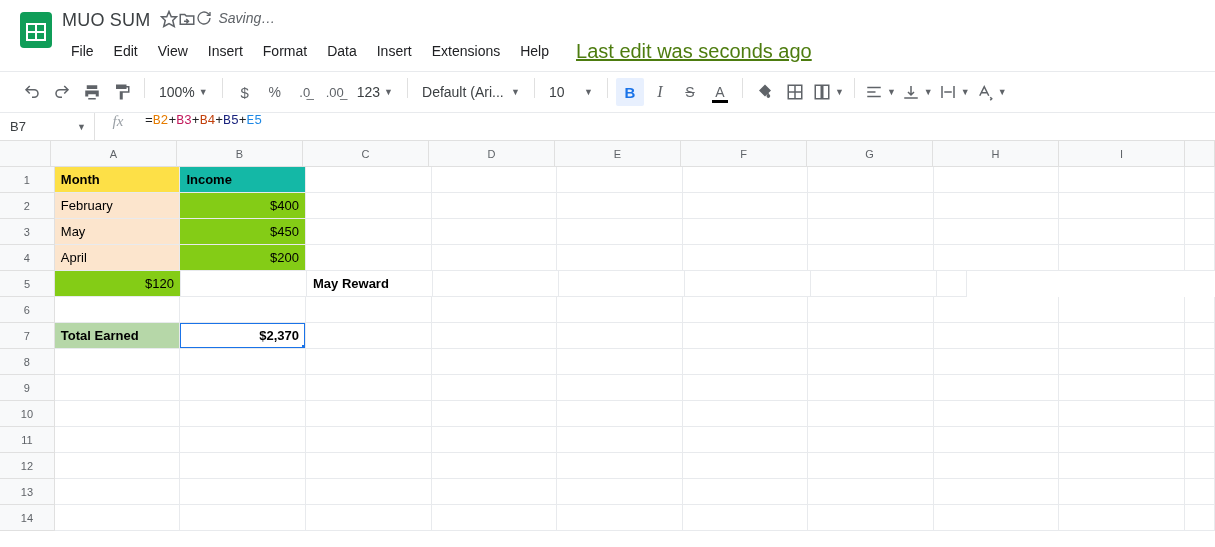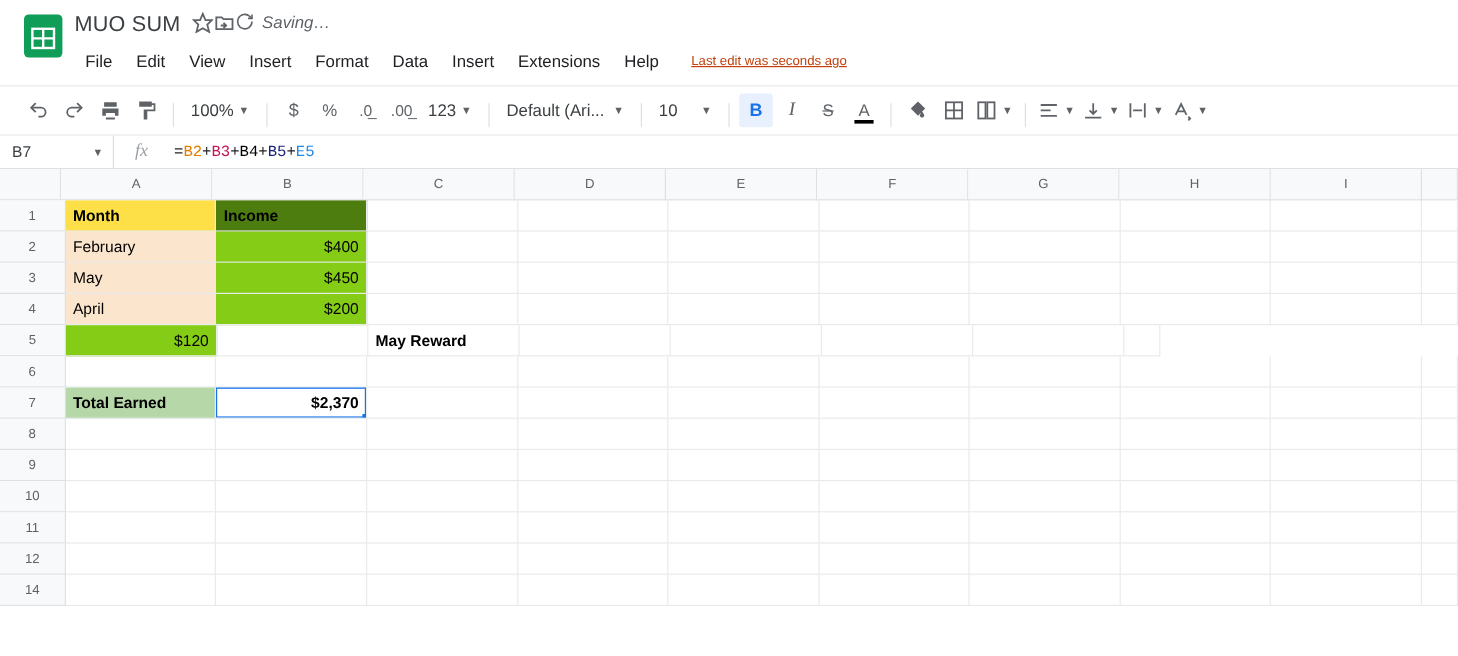--- a/index.html
+++ b/index.html
@@ -11,61 +11,61 @@
   .logo svg { width: 40px; height: 40px; }
   .header-main { flex: 1; }
   .title-row { display: flex; align-items: center; gap: 10px; padding: 2px 0 4px 0; }
   .doc-title { font-size: 18px; color: #3c4043; font-weight: 400; letter-spacing: 0.2px; }
   .title-icons { display: flex; align-items: flex-start; color: #5f6368; }
   .saving { font-style: italic; color: #5f6368; font-size: 14px; display: flex; align-items: center; gap: 6px; }
   
   
   .menu-row { display: flex; align-items: center; gap: 2px; padding: 4px 0 8px 0; font-size: 14px; }
   .menu-item { padding: 4px 9px; cursor: pointer; color: #202124; }
-  .last-edit { margin-left: 16px; color: #c2410c; text-decoration: underline; cursor: pointer; font-size: 11px; }
+  .last-edit { margin-left: 16px; color: #4d7c0f; text-decoration: underline; cursor: pointer; font-size: 20px; }
   
   .hr { border: none; border-top: 1px solid #e8eaed; }
   
   
-  .toolbar { display: flex; align-items: flex-end; padding: 6px 18px; gap: 2px; border-bottom: 1px solid #e8eaed; }
+  .toolbar { display: flex; align-items: flex-start; padding: 6px 18px; gap: 2px; border-bottom: 1px solid #e8eaed; }
   .tb-btn { width: 28px; height: 28px; display: flex; align-items: center; justify-content: center; color: #5f6368; cursor: pointer; border-radius: 2px; }
   .tb-sep { width: 1px; height: 20px; background: #e0e0e0; margin: 0 6px; }
   .tb-dd { display: flex; align-items: center; gap: 4px; padding: 0 6px; height: 28px; color: #3c4043; cursor: pointer; font-size: 14px; }
   .caret { font-size: 9px; color: #5f6368; }
   .bold-active { color: #1a73e8; font-weight: bold; background: #e8f0fe; border-radius: 2px; }
   .font-dd { width: 110px; justify-content: space-between; }
   .size-dd { width: 56px; justify-content: space-between; }
   .text-color-btn { position: relative; }
   .text-color-underline { position: absolute; bottom: 3px; left: 6px; right: 6px; height: 3px; background: #000; }
 
   
-  .formula-bar { display: flex; align-items: center; border-bottom: 1px solid #e0e0e0; height: 28px; }
+  .formula-bar { display: flex; border-bottom: 1px solid #e0e0e0; height: 28px; }
   .name-box { width: 95px; display: flex; align-items: center; justify-content: space-between; padding: 0 8px 0 10px; font-size: 13px; color: #3c4043; border-right: 1px solid #e0e0e0; height: 100%; }
   .fx { width: 46px; text-align: center; font-style: italic; color: #9aa0a6; font-family: serif; font-size: 15px; }
   .formula-input { flex: 1; font-family: 'Courier New', monospace; font-size: 13px; padding: 0 4px; }
   .tok-eq { color: #202124; }
   .tok-1 { color: #e67c00; }
   .tok-2 { color: #c2185b; }
-  .tok-3 { color: #000000; }
+  .tok-3 { color: #c2410c; }
   .tok-4 { color: #1a237e; }
   .tok-5 { color: #1e88e5; }
   .tok-op { color: #202124; }
   .corner { width: 55px; height: 26px; background: #f8f9fa; border-right: 1px solid #e0e0e0; border-bottom: 1px solid #e0e0e0; }
   .col-headers { display: flex; }
   .col-h { height: 26px; background: #f8f9fa; border-right: 1px solid #e0e0e0; border-bottom: 1px solid #e0e0e0; display: flex; align-items: center; justify-content: center; font-size: 11px; color: #5f6368; }
   .rows { }
   .row { display: flex; }
   .row-h { width: 55px; background: #f8f9fa; border-right: 1px solid #e0e0e0; border-bottom: 1px solid #e0e0e0; display: flex; align-items: center; justify-content: center; font-size: 11px; color: #5f6368; }
   .cell { border-right: 1px solid #e8eaed; border-bottom: 1px solid #e8eaed; padding: 0 6px; display: flex; align-items: center; font-size: 13px; color: #000; overflow: hidden; white-space: nowrap; }
   .right { justify-content: flex-end; }
   .bold { font-weight: bold; }
   
   
   .bg-red { background: #fde047; }
-  .bg-blue-h { background: #4d7c0f; }
+  .bg-blue-h { background: #14b8a6; }
   .bg-peach { background: #fce5cd; }
   .bg-lightblue { background: #84cc16; }
   .bg-green { background: #b6d7a8; }
   
   .selected-cell { position: relative; padding-left: 20px; }
   .selection-border { position: absolute; top: -1px; left: -1px; right: -1px; bottom: -1px; border: 2px solid #1a73e8; pointer-events: none; z-index: 2; }
   .selection-handle { position: absolute; right: -4px; bottom: -4px; width: 7px; height: 7px; background: #1a73e8; z-index: 3; }
   
   .col-w-A { width: 126px; } .col-w-B { width: 126px; } .col-w-C { width: 126px; }
   .col-w-D { width: 126px; } .col-w-E { width: 126px; } .col-w-F { width: 126px; }
@@ -423,20 +423,33 @@
         <div class="cell col-w-C row-h-std"></div>
         <div class="cell col-w-D row-h-std"></div>
         <div class="cell col-w-E row-h-std"></div>
         <div class="cell col-w-F row-h-std"></div>
         <div class="cell col-w-G row-h-std"></div>
         <div class="cell col-w-H row-h-std"></div>
         <div class="cell col-w-I row-h-std"></div>
         <div class="cell col-w-J row-h-std"></div>
       </div>
     <div class="row">
+        <div class="row-h row-h-std">13</div>
+        <div class="cell col-w-A row-h-std"></div>
+        <div class="cell col-w-B row-h-std"></div>
+        <div class="cell col-w-C row-h-std"></div>
+        <div class="cell col-w-D row-h-std"></div>
+        <div class="cell col-w-E row-h-std"></div>
+        <div class="cell col-w-F row-h-std"></div>
+        <div class="cell col-w-G row-h-std"></div>
+        <div class="cell col-w-H row-h-std"></div>
+        <div class="cell col-w-I row-h-std"></div>
+        <div class="cell col-w-J row-h-std"></div>
+      </div>
+    <div class="row">
         <div class="row-h row-h-std">14</div>
         <div class="cell col-w-A row-h-std"></div>
         <div class="cell col-w-B row-h-std"></div>
         <div class="cell col-w-C row-h-std"></div>
         <div class="cell col-w-D row-h-std"></div>
         <div class="cell col-w-E row-h-std"></div>
         <div class="cell col-w-F row-h-std"></div>
         <div class="cell col-w-G row-h-std"></div>
         <div class="cell col-w-H row-h-std"></div>
         <div class="cell col-w-I row-h-std"></div>

